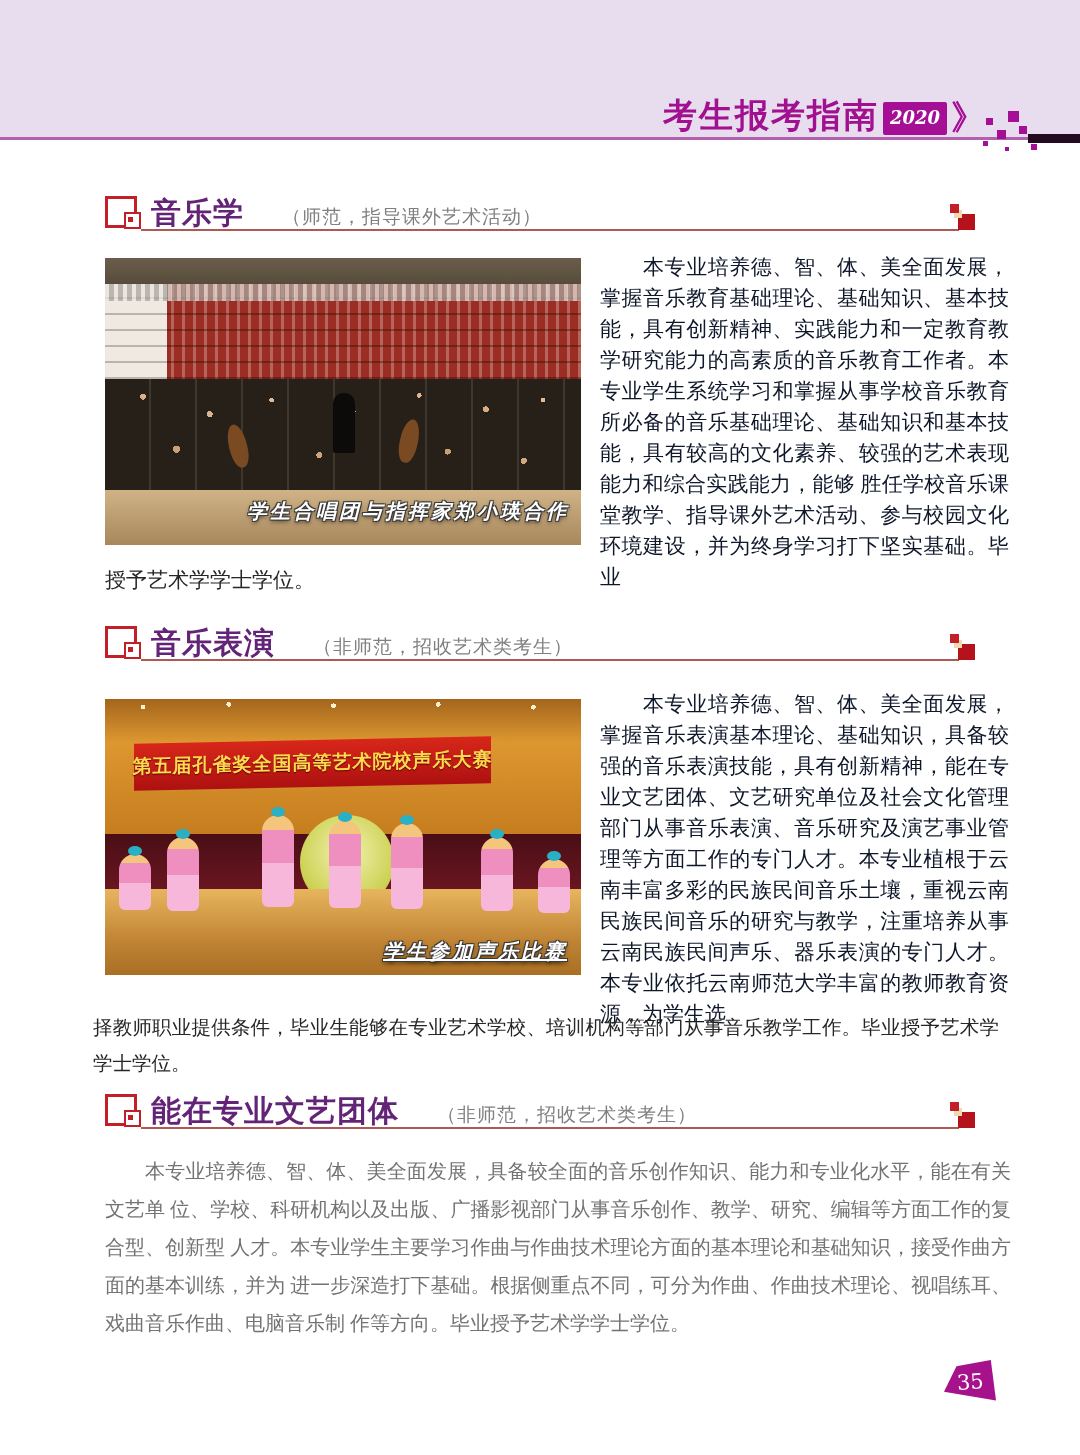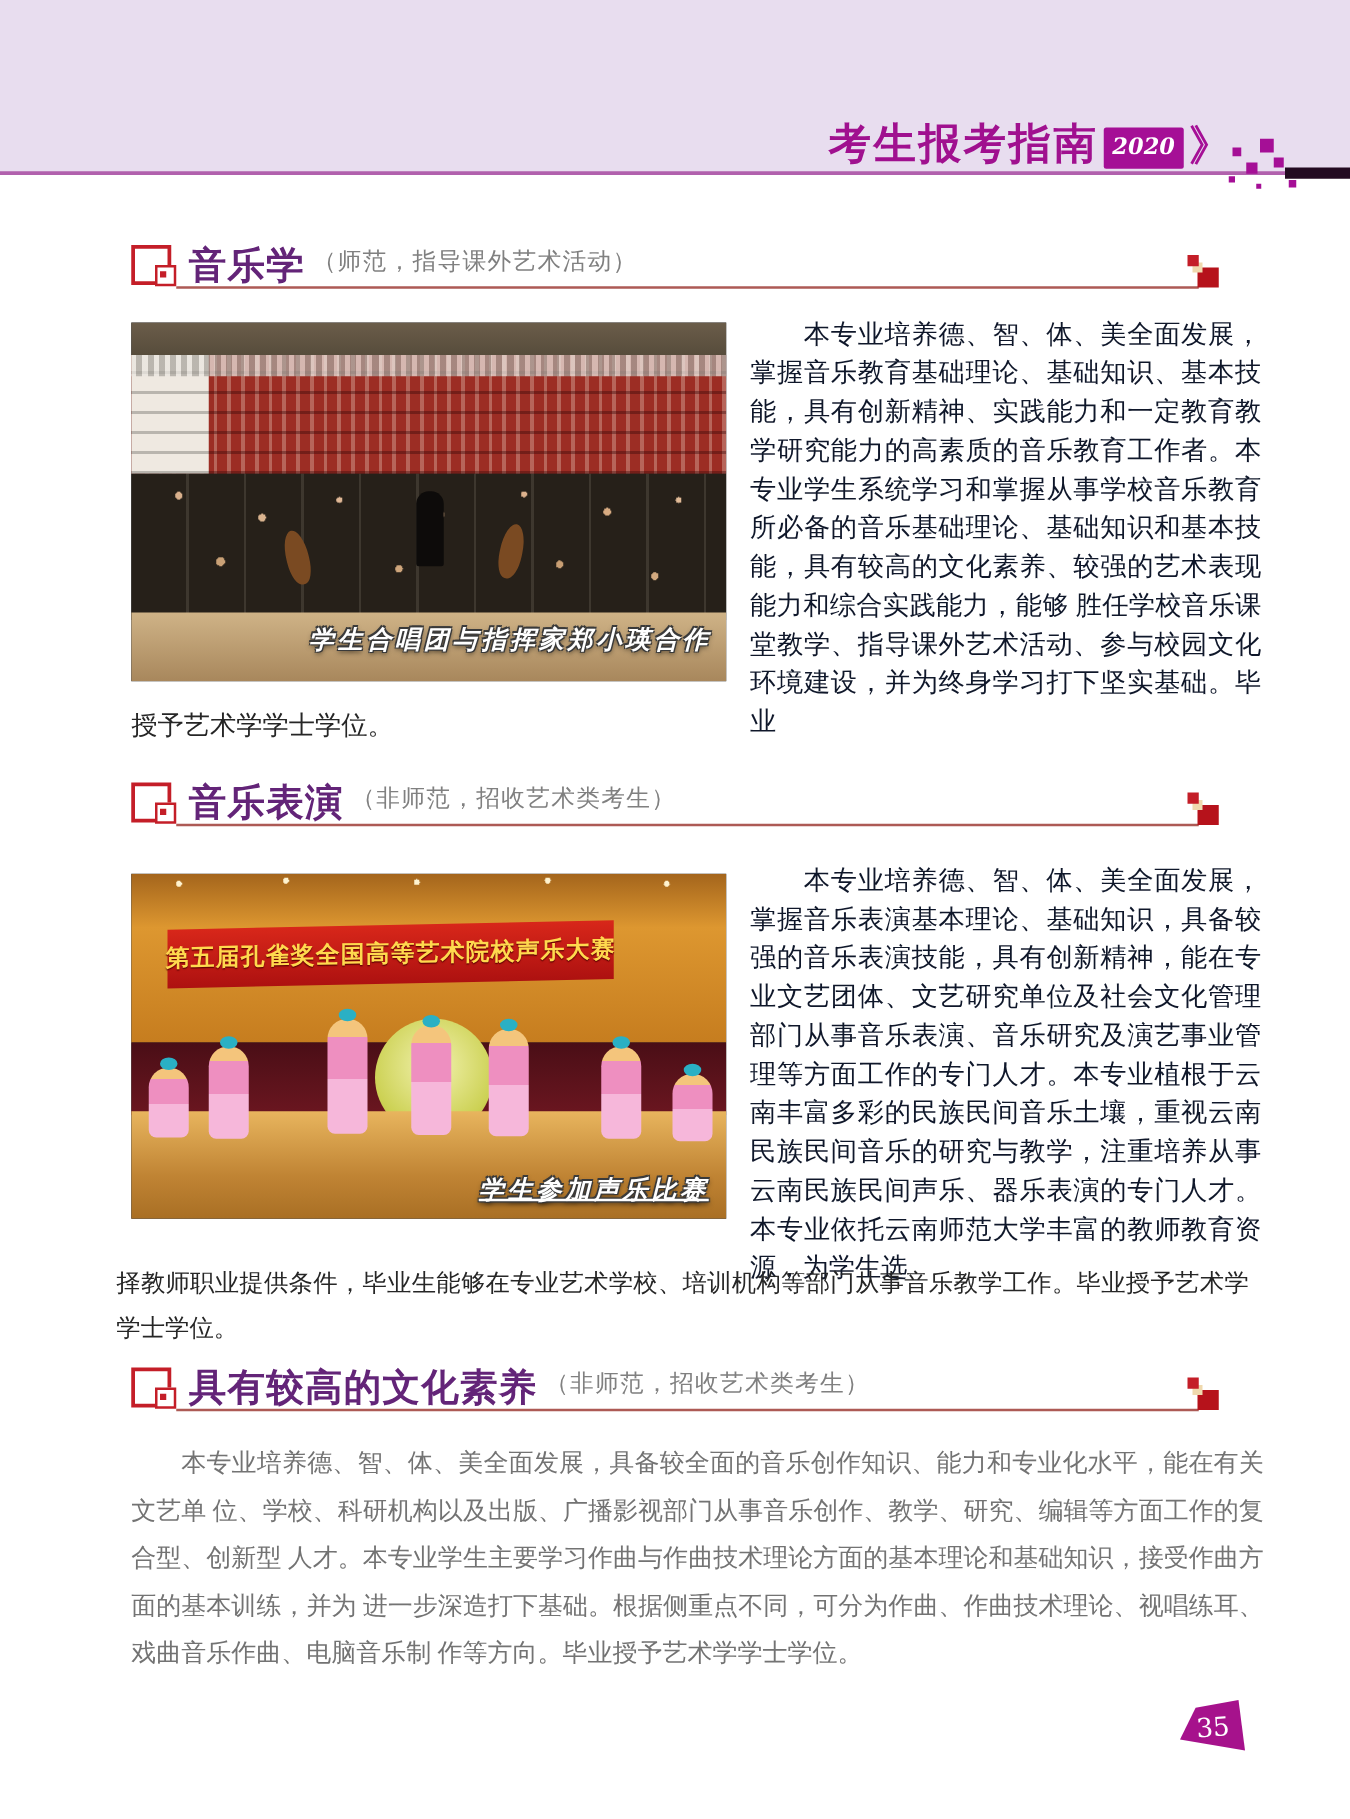--- a/index.html
+++ b/index.html
@@ -17,21 +17,21 @@
   .mast-chevron{color:#a50f96;font-size:34px;line-height:34px;font-weight:bold;}
   .px{position:absolute;background:#a50f96;}
   .dark-dash{position:absolute;left:1028px;top:134px;width:52px;height:9px;background:#230a21;}
 
   
   .sec{position:absolute;left:105px;width:902px;height:46px;}
   .sec .sq-outer{position:absolute;left:0;top:0;width:26px;height:26px;border:3px solid #c41e28;background:#fff;}
   .sec .sq-inner{position:absolute;left:19px;top:16px;width:13px;height:13px;border:2px solid #c41e28;background:#fff;}
   .sec .sq-dot{position:absolute;left:23px;top:21px;width:5px;height:5px;background:#c41e28;}
   .sec .rule{position:absolute;left:36px;top:33px;width:818px;height:2px;background:#ad5a55;}
-  .sec .titles{position:absolute;left:46px;top:0;display:flex;align-items:flex-start;white-space:nowrap;}
+  .sec .titles{position:absolute;left:46px;top:0;display:flex;align-items:flex-end;white-space:nowrap;gap:32px;}
   .sec .t{font-family:"Liberation Sans","DejaVu Sans",sans-serif;font-weight:bold;font-size:30px;
           line-height:34px;color:#632478;letter-spacing:1px;}
   .sec .sub{font-family:"Liberation Sans","DejaVu Sans",sans-serif;font-size:19px;color:#808080;
             margin-left:6px;letter-spacing:1px;}
   .sec .deco-big{position:absolute;left:853px;top:18px;width:17px;height:16px;background:#b6121b;}
   .sec .deco-cream{position:absolute;left:849px;top:14px;width:8px;height:8px;background:#efd9ae;}
   .sec .deco-small{position:absolute;left:845px;top:8px;width:9px;height:9px;background:#c41e28;}
   .sec1{top:196px;} .sec2{top:626px;} .sec3{top:1094px;}
 
   
@@ -195,21 +195,21 @@
 
   <div class="col-para p2">本专业培养德、智、体、美全面发展，掌握音乐表演基本理论、基础知识，具备较强的音乐表演技能，具有创新精神，能在专业文艺团体、文艺研究单位及社会文化管理部门从事音乐表演、音乐研究及演艺事业管理等方面工作的专门人才。本专业植根于云南丰富多彩的民族民间音乐土壤，重视云南民族民间音乐的研究与教学，注重培养从事云南民族民间声乐、器乐表演的专门人才。本专业依托云南师范大学丰富的教师教育资源，为学生选</div>
   <div class="cont2">择教师职业提供条件，毕业生能够在专业艺术学校、培训机构等部门从事音乐教学工作。毕业授予艺术学学士学位。</div>
 
   <div class="sec sec3">
     <div class="rule"></div>
     <div class="sq-outer"></div>
     <div class="sq-inner"></div>
     <div class="sq-dot"></div>
     <div class="titles">
-      <span class="t">具有较高的文化素养</span>
+      <span class="t">能在专业文艺团体</span>
       <span class="sub">（非师范，招收艺术类考生）</span>
     </div>
     <div class="deco-big"></div>
     <div class="deco-cream"></div>
     <div class="deco-small"></div>
   </div>
 
   <div class="p3">本专业培养德、智、体、美全面发展，具备较全面的音乐创作知识、能力和专业化水平，能在有关文艺单 位、学校、科研机构以及出版、广播影视部门从事音乐创作、教学、研究、编辑等方面工作的复合型、创新型 人才。本专业学生主要学习作曲与作曲技术理论方面的基本理论和基础知识，接受作曲方面的基本训练，并为 进一步深造打下基础。根据侧重点不同，可分为作曲、作曲技术理论、视唱练耳、戏曲音乐作曲、电脑音乐制 作等方向。毕业授予艺术学学士学位。</div>
 
   <div class="page-flag">

